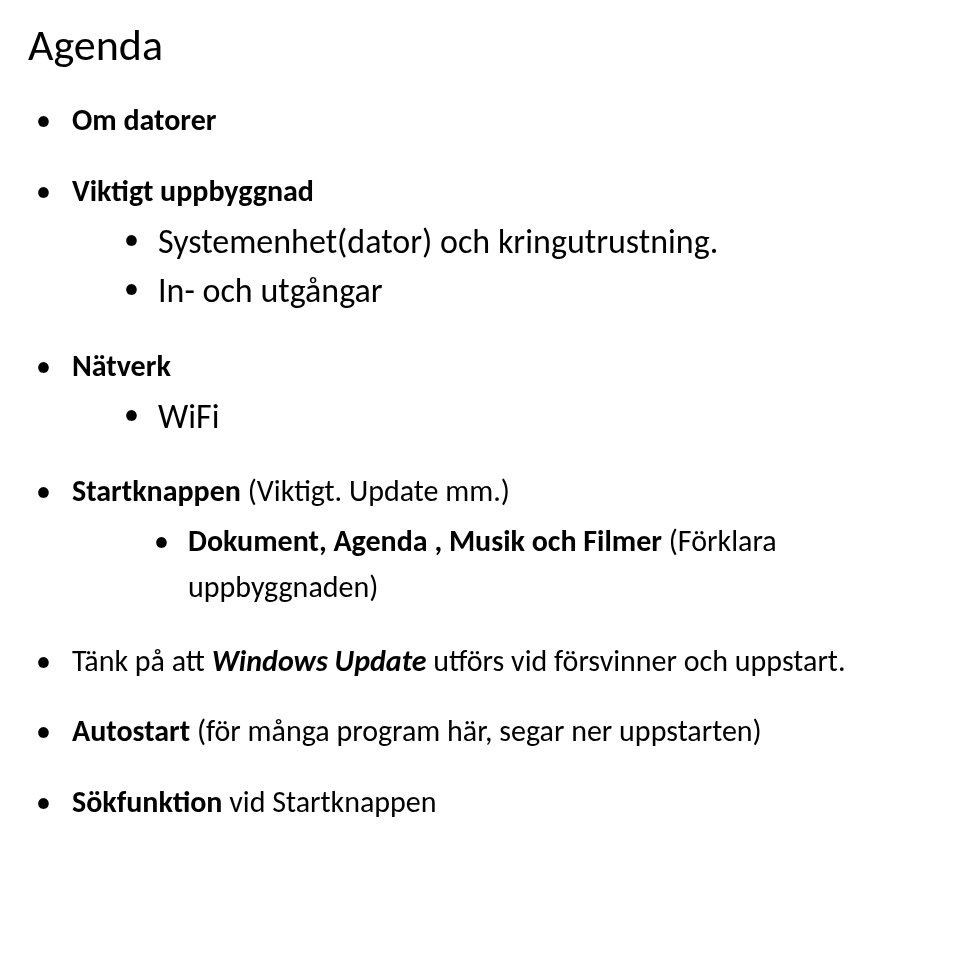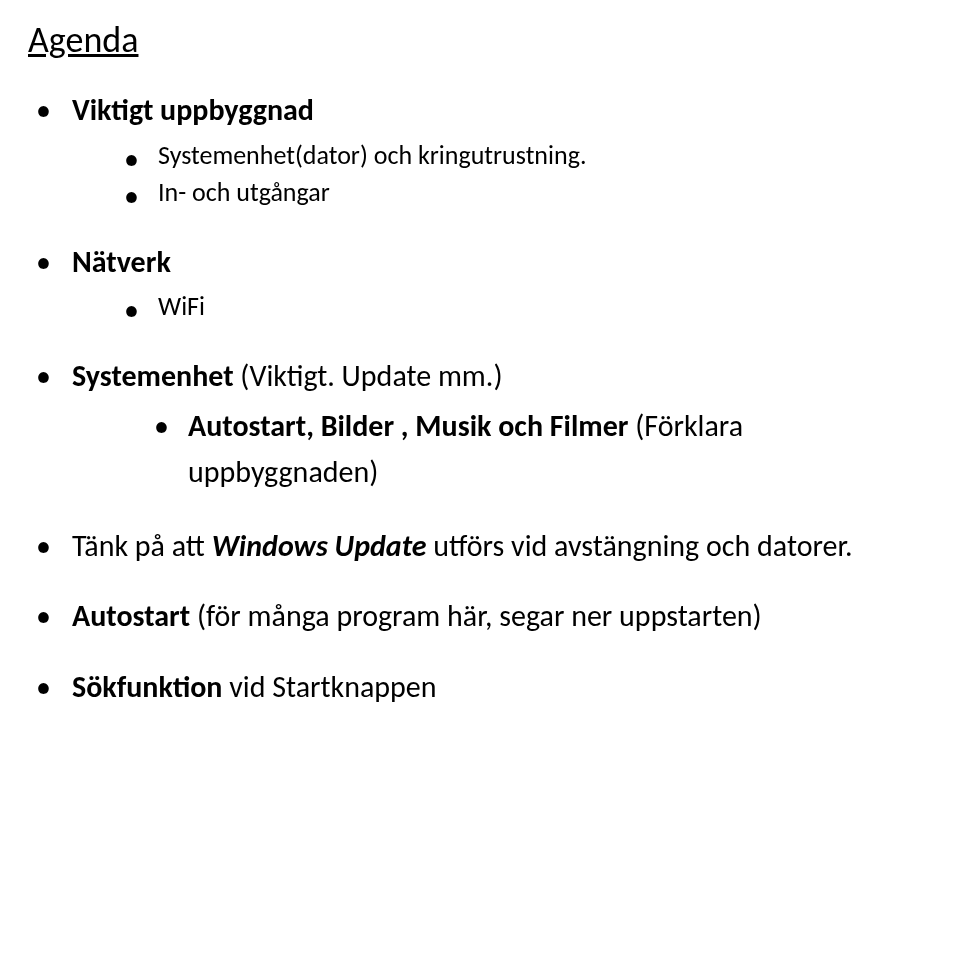--- a/index.html
+++ b/index.html
@@ -9,22 +9,21 @@
     height: 960px;
     background: #ffffff;
     font-family: Calibri, Arial, sans-serif;
     color: #000;
   }
   .page {
     padding: 18px 28px 20px 28px;
     box-sizing: border-box;
   }
   .title {
-    font-size: 36px;
-    text-decoration: underline;
+    font-size: 44px;
     margin: 0 0 28px 0;
     font-weight: normal;
   }
   ul.top {
     list-style: none;
     padding: 0;
     margin: 0;
   }
   ul.top > li {
     position: relative;
@@ -43,21 +42,21 @@
   .bold { font-weight: bold; }
   .ibold { font-weight: bold; font-style: italic; text-align: center; }
   ul.sub {
     list-style: none;
     padding: 0;
     margin: 6px 0 0 52px;
   }
   ul.sub > li {
     position: relative;
     padding-left: 34px;
-    font-size: 26px;
+    font-size: 34px;
     line-height: 1.45;
   }
   ul.sub > li::before {
     content: "•";
     position: absolute;
     left: 0;
     top: 0;
     font-size: 30px;
   }
   ul.sub2 {
@@ -80,47 +79,50 @@
   }
 </style>
 </head>
 <body>
 
 <div class="page">
   <h1 class="title">Agenda</h1>
 
   <ul class="top">
 
+    <li>
+      <span class="bold">Om datorer</span>
+    </li>
 
     <li>
       <span class="bold">Viktigt uppbyggnad</span>
       <ul class="sub">
         <li><span>Systemenhet(dator) och kringutrustning.</span></li>
         <li><span>In- och utgångar</span></li>
       </ul>
     </li>
 
     <li>
       <span class="bold">Nätverk</span>
       <ul class="sub">
         <li><span>WiFi</span></li>
       </ul>
     </li>
 
     <li>
-      <span class="bold">Systemenhet </span><span>(Viktigt. Update mm.)</span>
+      <span class="bold">Startknappen </span><span>(Viktigt. Update mm.)</span>
       <ul class="sub2">
         <li>
-          <span class="bold">Autostart, Bilder , Musik och Filmer </span><span>(Förklara uppbyggnaden)</span>
+          <span class="bold">Dokument, Agenda , Musik och Filmer </span><span>(Förklara uppbyggnaden)</span>
         </li>
       </ul>
     </li>
 
     <li>
-      <span>Tänk på att </span><span class="ibold">Windows Update</span><span> utförs vid avstängning och datorer.</span>
+      <span>Tänk på att </span><span class="ibold">Windows Update</span><span> utförs vid försvinner och uppstart.</span>
     </li>
 
     <li>
       <span class="bold">Autostart </span><span>(för många program här, segar ner uppstarten)</span>
     </li>
 
 
     <li>
       <span class="bold">Sökfunktion</span><span> vid Startknappen</span>
     </li>

